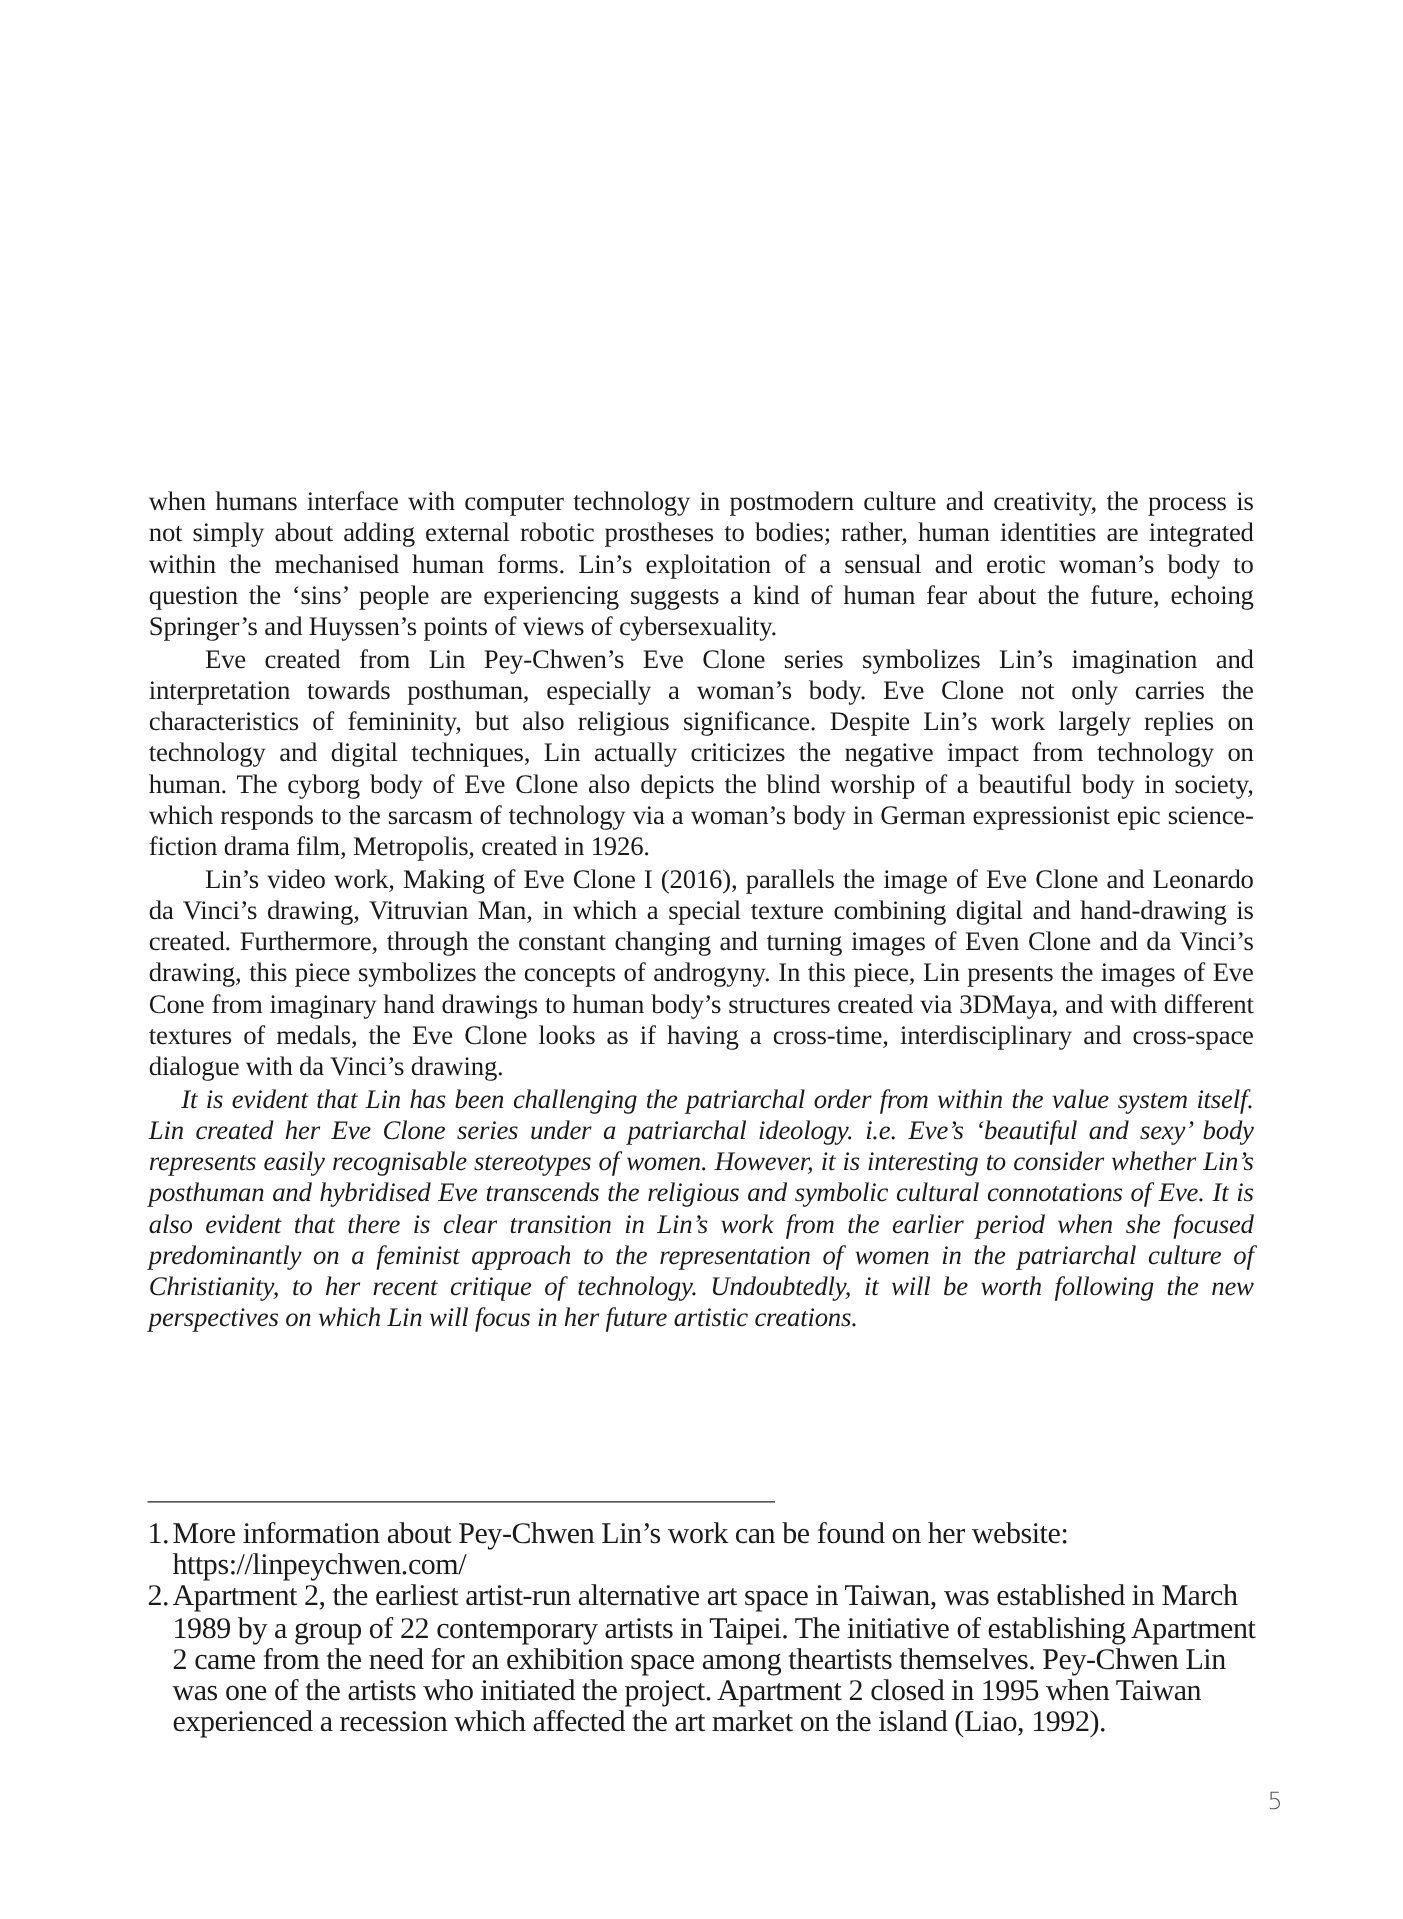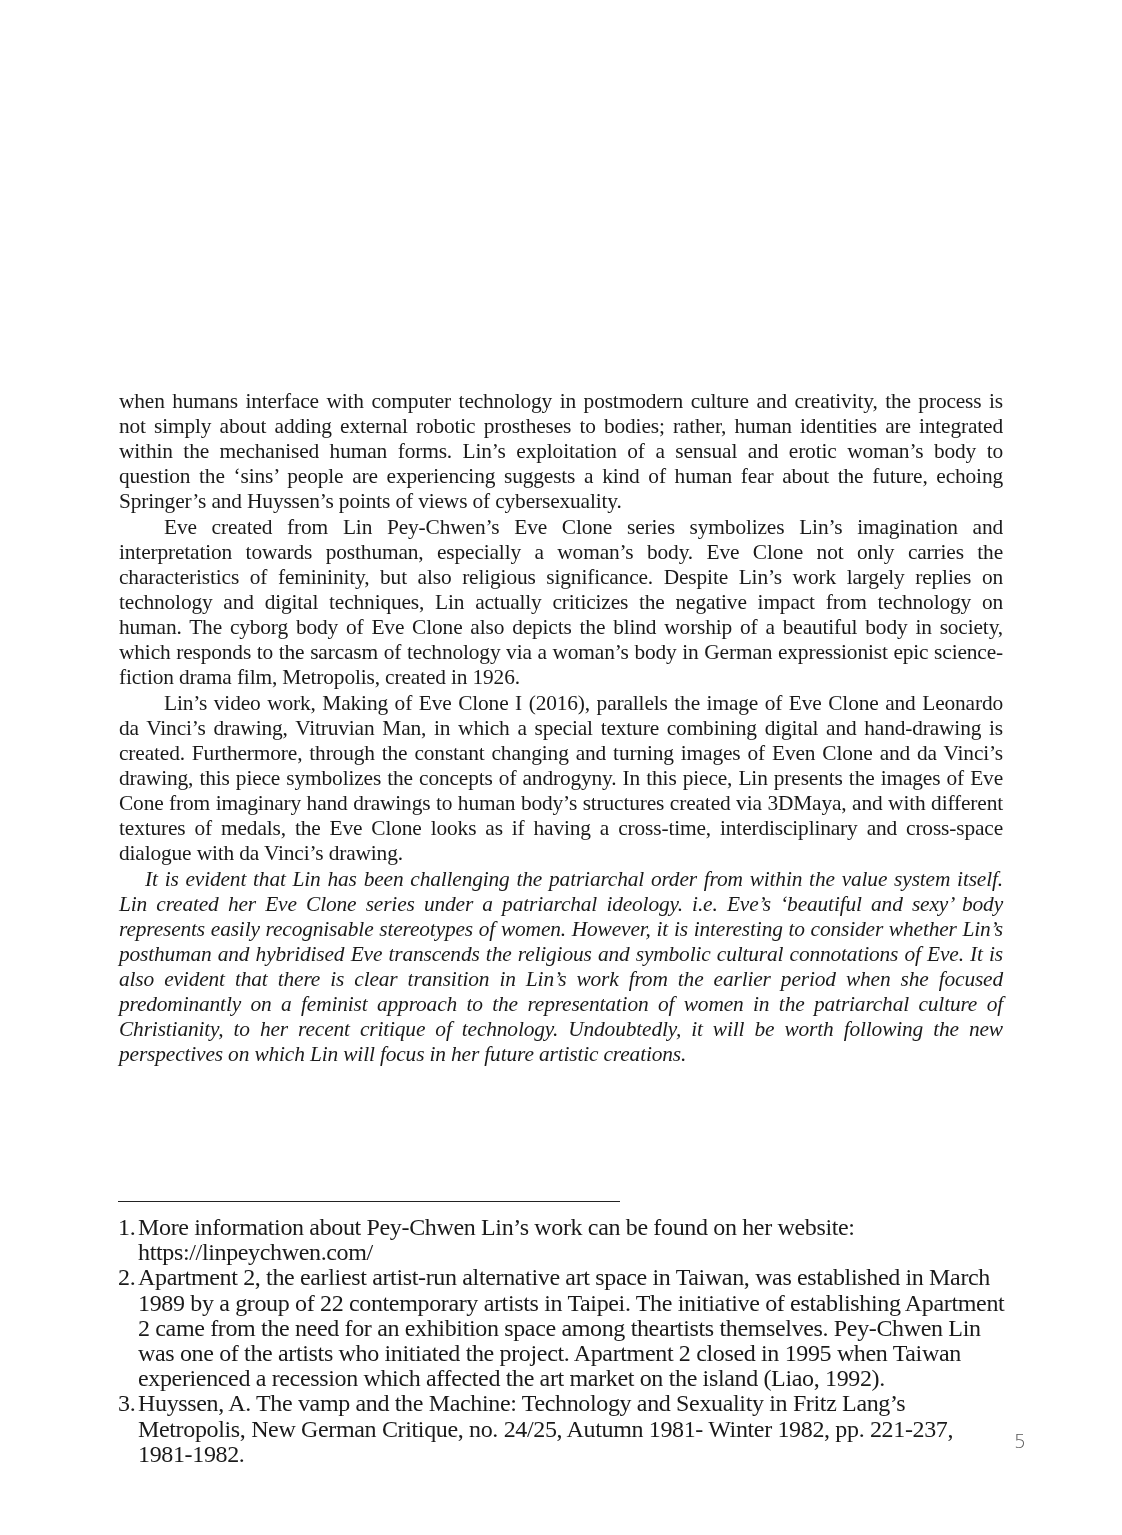--- a/index.html
+++ b/index.html
@@ -88,18 +88,17 @@
     <p class="indent-lg">Eve created from Lin Pey-Chwen’s Eve Clone series symbolizes Lin’s imagination and interpretation towards posthuman, especially a woman’s body. Eve Clone not only carries the characteristics of femininity, but also religious significance. Despite Lin’s work largely replies on technology and digital techniques, Lin actually criticizes the negative impact from technology on human. The cyborg body of Eve Clone also depicts the blind worship of a beautiful body in society, which responds to the sarcasm of technology via a woman’s body in German expressionist epic science-fiction drama film, Metropolis, created in 1926.</p>
     <p class="indent-lg">Lin’s video work, Making of Eve Clone I (2016), parallels the image of Eve Clone and Leonardo da Vinci’s drawing, Vitruvian Man, in which a special texture combining digital and hand-drawing is created. Furthermore, through the constant changing and turning images of Even Clone and da Vinci’s drawing, this piece symbolizes the concepts of androgyny. In this piece, Lin presents the images of Eve Cone from imaginary hand drawings to human body’s structures created via 3DMaya, and with different textures of medals, the Eve Clone looks as if having a cross-time, interdisciplinary and cross-space dialogue with da Vinci’s drawing.</p>
     <p class="indent-sm">It is evident that Lin has been challenging the patriarchal order from within the value system itself. Lin created her Eve Clone series under a patriarchal ideology. i.e. Eve’s ‘beautiful and sexy’ body represents easily recognisable stereotypes of women. However, it is interesting to consider whether Lin’s posthuman and hybridised Eve transcends the religious and symbolic cultural connotations of Eve. It is also evident that there is clear transition in Lin’s work from the earlier period when she focused predominantly on a feminist approach to the representation of women in the patriarchal culture of Christianity, to her recent critique of technology. Undoubtedly, it will be worth following the new perspectives on which Lin will focus in her future artistic creations.</p>
   </div>
 
   <div class="footnote-rule"></div>
 
   <div class="footnotes">
     <p class="footnote"><span class="fn-num">1.</span><span>More information about Pey-Chwen Lin’s work can be found on her website: https://linpeychwen.com/</span></p>
     <p class="footnote"><span class="fn-num">2.</span><span>Apartment 2, the earliest artist-run alternative art space in Taiwan, was established in March 1989 by a group of 22 contemporary artists in Taipei. The initiative of establishing Apartment 2 came from the need for an exhibition space among theartists themselves. Pey-Chwen Lin was one of the artists who initiated the project. Apartment 2 closed in 1995 when Taiwan experienced a recession which affected the art market on the island (Liao, 1992).</span></p>
-    <p class="footnote"><span class="fn-num">3.</span><span>Huyssen, A. The vamp and the Machine: Technology and Sexuality in Fritz Lang’s Metropolis, New German Critique, no. 24/25, Autumn 1981- Winter 1982, pp. 221-237, 1981-1982.</span></p>
   </div>
 
   <div class="page-number">5</div>
 
 </div>
 
 </body></html>

